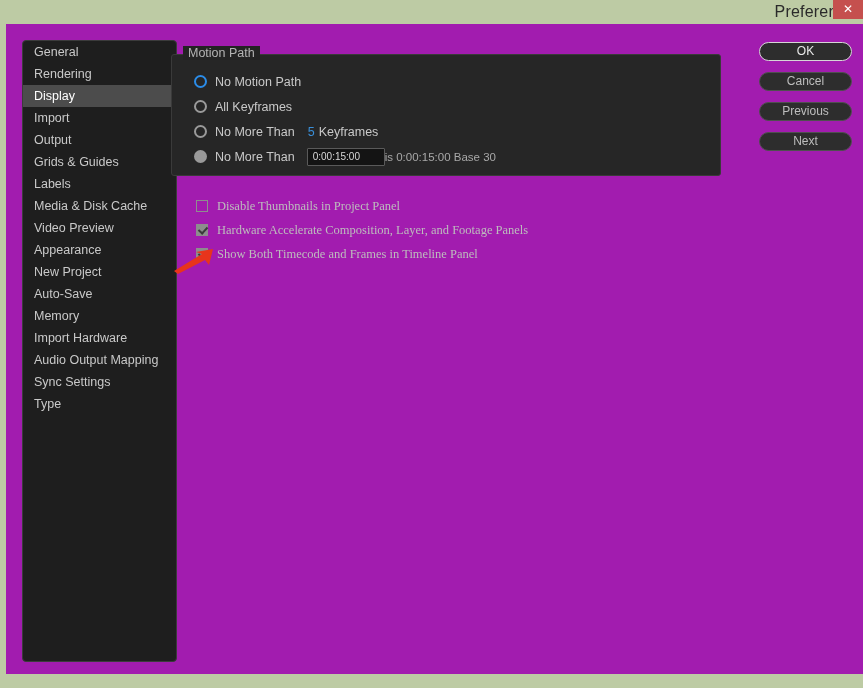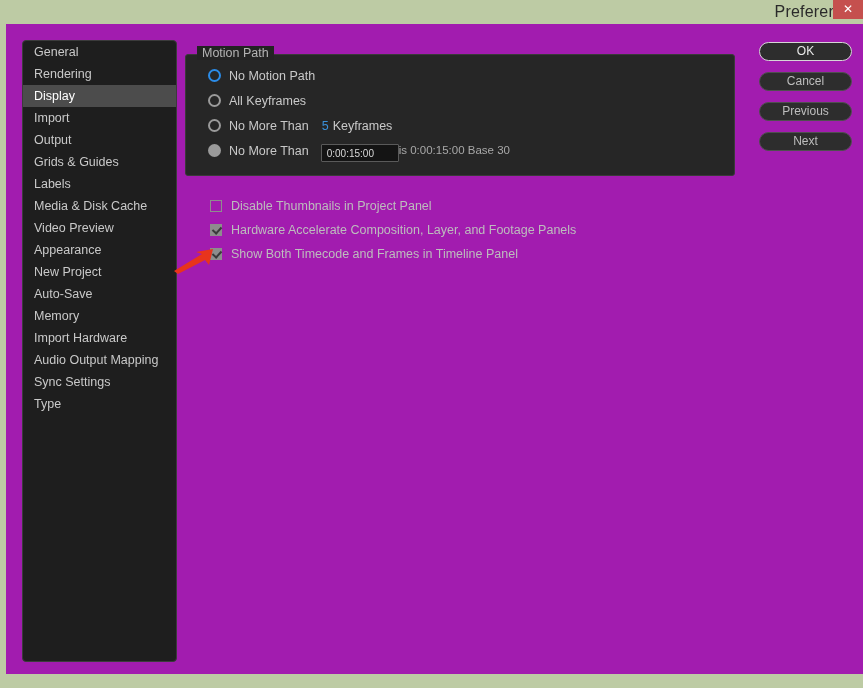--- a/index.html
+++ b/index.html
@@ -84,21 +84,21 @@
     white-space: nowrap;
   }
   .sidebar-item.selected {
     background: #4c4c4c;
     color: #ffffff;
   }
 
   
   .content {
     position: absolute;
-    left: 179px; top: 16px;
+    left: 165px; top: 16px;
     width: 550px;
   }
 
   
   .groupbox {
     position: relative;
     margin-top: 14px;
     border: 1px solid #3a3a3a;
     border-radius: 3px;
     background: #262626;
@@ -110,21 +110,21 @@
     position: absolute;
     left: 11px; top: -9px;
     background: #232323;
     padding: 0 5px;
     font-size: 12.5px;
     color: #b4b4b4;
   }
 
   .radio-row {
     display: flex;
-    align-items: flex-start;
+    align-items: center;
     height: 25px;
     padding-left: 22px;
     font-size: 12.5px;
     color: #c9c9c9;
   }
   .radio {
     width: 13px;
     height: 13px;
     border-radius: 50%;
     border: 2px solid #9a9a9a;
@@ -163,21 +163,21 @@
     padding: 0 5px;
     box-sizing: border-box;
     border-radius: 1px;
   }
   .suffix-text {
     font-size: 11.5px;
     color: #a8a8a8;
   }
 
   
-  .check-list { margin-top: 18px; }
+  .check-list { margin-top: 18px; font-family: Liberation Serif, serif; }
   .check-row {
     display: flex;
     align-items: center;
     height: 24px;
     padding-left: 25px;
     font-size: 12.5px;
     color: #bdbdbd;
     position: relative;
   }
   .checkbox {

